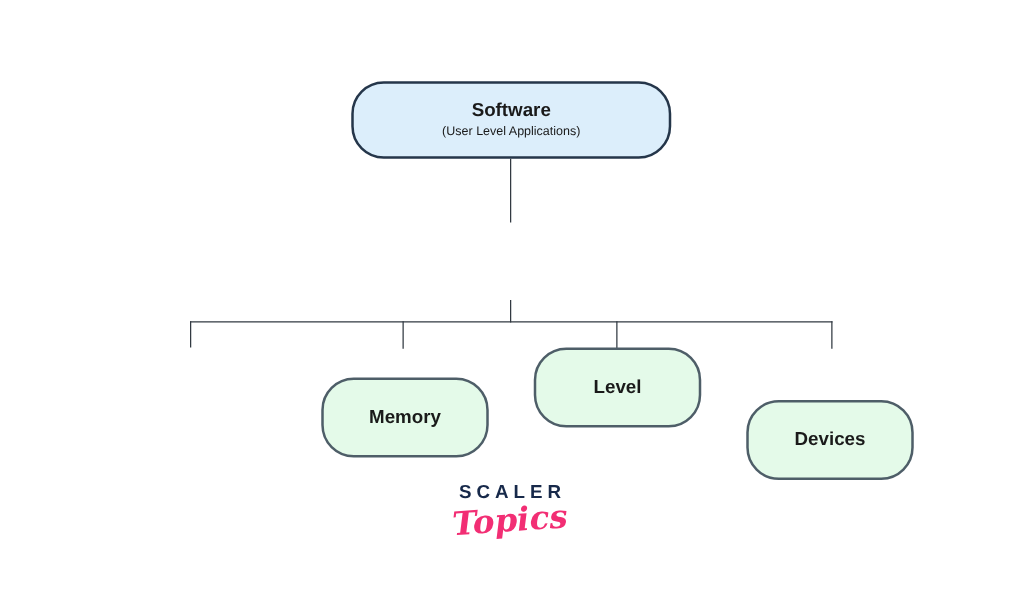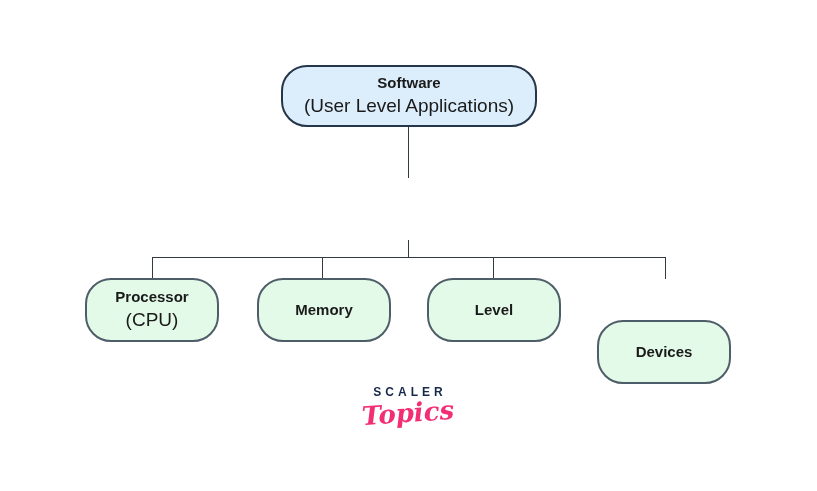--- a/index.html
+++ b/index.html
@@ -25,41 +25,41 @@
     text-align: center;
     color: #1a1a1a;
     border-radius: 26px;
   }
   .node .title {
     font-size: 15px;
     font-weight: 700;
     line-height: 1.35;
   }
   .node .subtitle {
-    font-size: 19px;
+    font-size: 10px;
     font-weight: 400;
     line-height: 1.35;
   }
   .node-software {
     left: 281px; top: 65px; width: 256px; height: 62px;
     background: var(--software-fill);
     border: 2px solid var(--software-border);
   }
   .node-kernel {
     left: 281px; top: 178px; width: 256px; height: 62px;
     background: var(--kernel-fill);
     border: 2px solid var(--kernel-border);
   }
   .resource {
     top: 278px; width: 134px; height: 64px;
     background: var(--resource-fill);
     border: 2px solid var(--resource-border);
   }
   .node-processor { left: 85px;  }
-  .node-memory    { left: 257px; }
+  .node-memory    { left: 257px; margin-top: 24px; }
   .node-disks     { left: 427px; }
   .node-devices   { left: 597px; margin-top: 42px; }
 
   .line {
     position: absolute;
     background: var(--line);
   }
   .v { width: 1px; }
   .h { height: 1px; }
   .conn-sw-kernel   { left: 408px; top: 127px; height: 51px; }
@@ -71,21 +71,21 @@
   .drop-devices     { left: 665px; top: 257px; height: 22px; }
 
   .logo {
     position: absolute;
     left: 338px; top: 386px; width: 140px;
     text-align: center;
     user-select: none;
   }
   .logo-brand {
     color: var(--brand);
-    font-size: 12px;
+    font-size: 15px;
     font-weight: 800;
     letter-spacing: 4px;
     text-indent: 4px;
     line-height: 1.1;
   }
   .logo-sub {
     color: var(--sub);
     font-family: "DejaVu Serif", serif;
     font-style: italic;
     font-weight: 700;
@@ -107,24 +107,20 @@
   <div class="line v drop-memory"></div>
   <div class="line v drop-disks"></div>
   <div class="line v drop-devices"></div>
 
   <div class="node node-software">
     <div class="title">Software</div>
     <div class="subtitle">(User Level Applications)</div>
   </div>
 
 
-  <div class="node resource node-processor">
-    <div class="title">Processor</div>
-    <div class="subtitle">(CPU)</div>
-  </div>
 
   <div class="node resource node-memory">
     <div class="title">Memory</div>
   </div>
 
   <div class="node resource node-disks">
     <div class="title">Level</div>
   </div>
 
   <div class="node resource node-devices">

